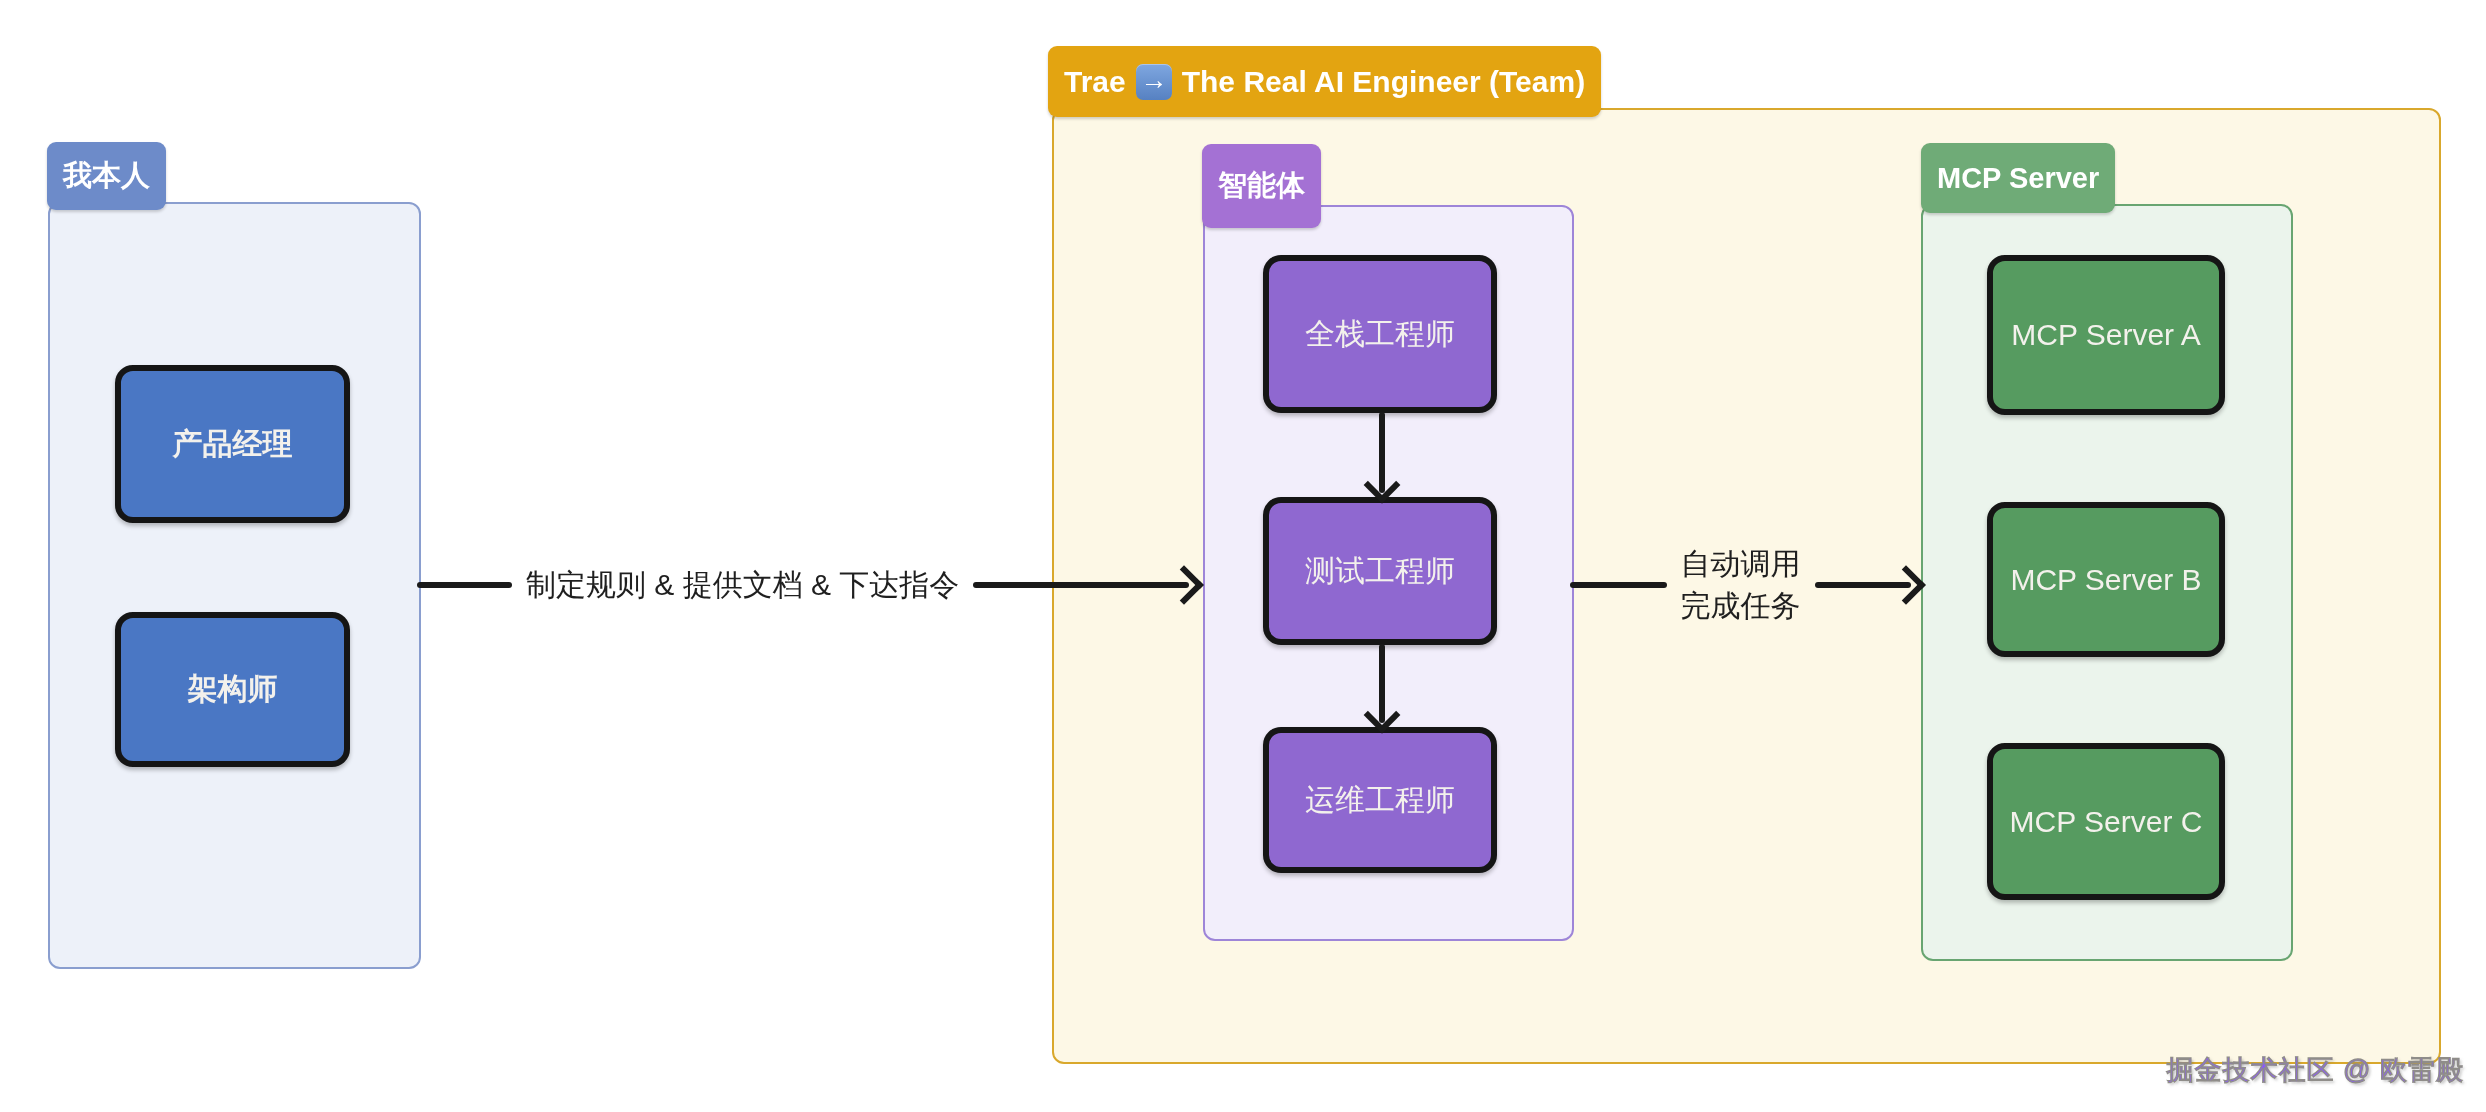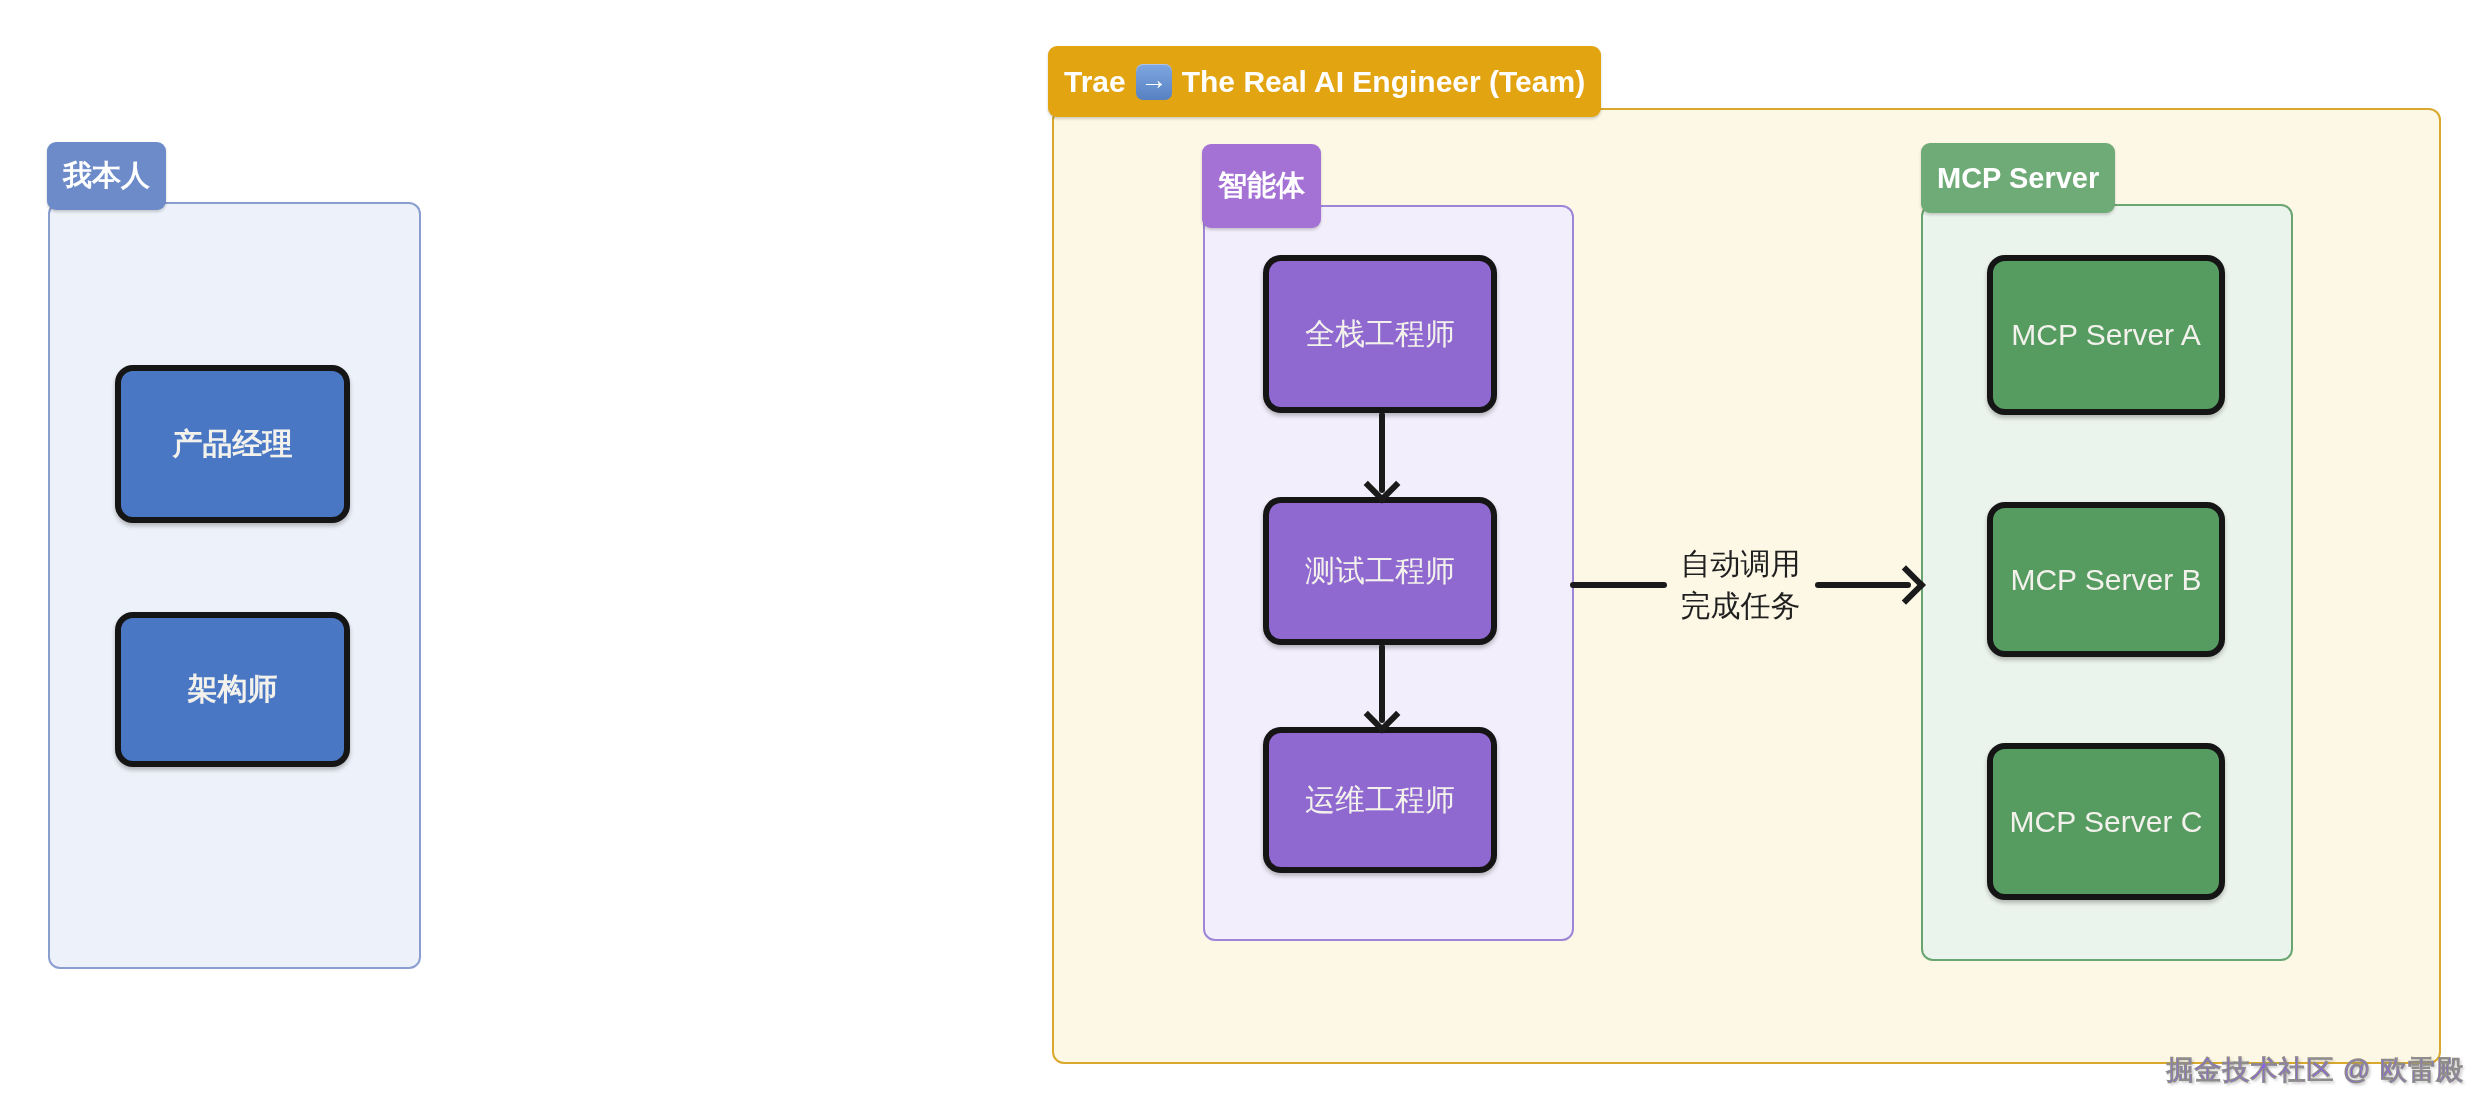--- a/index.html
+++ b/index.html
@@ -168,20 +168,26 @@
 </head>
 <body>
 
 <div class="canvas">
 
   <div class="badge badge-me">我本人</div>
   <div class="container container-me"></div>
   <div class="node node-blue node-pm">产品经理</div>
   <div class="node node-blue node-arch">架构师</div>
 
+  <div class="edge-h edge1">
+    <div class="seg seg-a"></div>
+    <div class="edge-label">制定规则 &amp; 提供文档 &amp; 下达指令</div>
+    <div class="seg seg-b"></div>
+    <div class="head-right"></div>
+  </div>
 
   <div class="badge badge-team">
     <span>Trae</span>
     <span class="emoji-arrow">
       <span class="glyph">→</span>
     </span>
     <span>The Real AI Engineer (Team)</span>
   </div>
   <div class="container container-team"></div>
 

